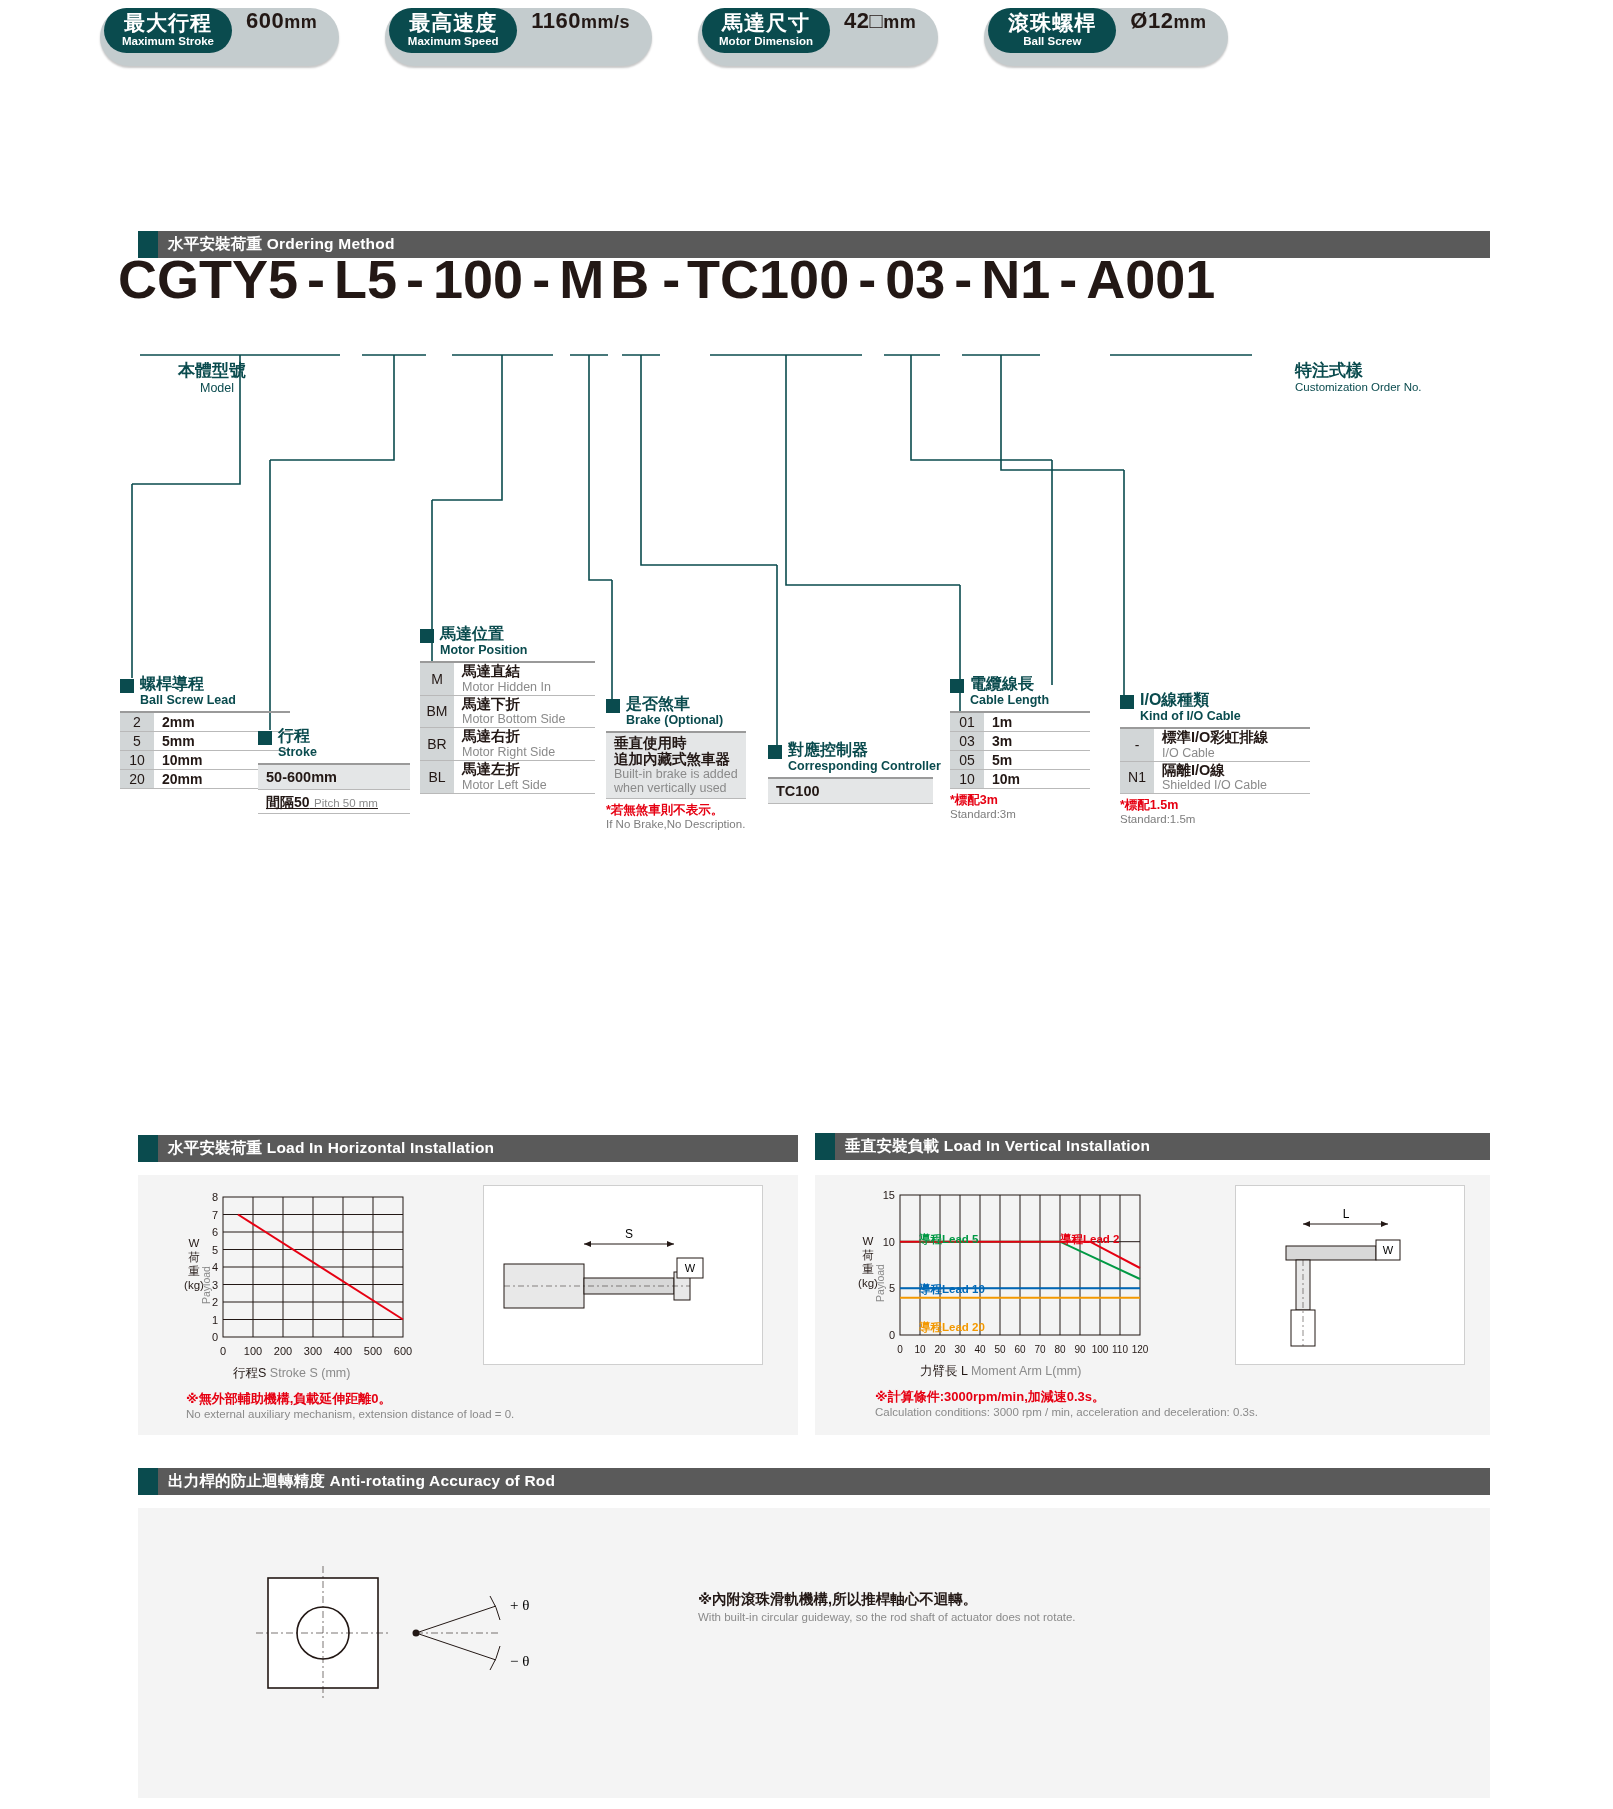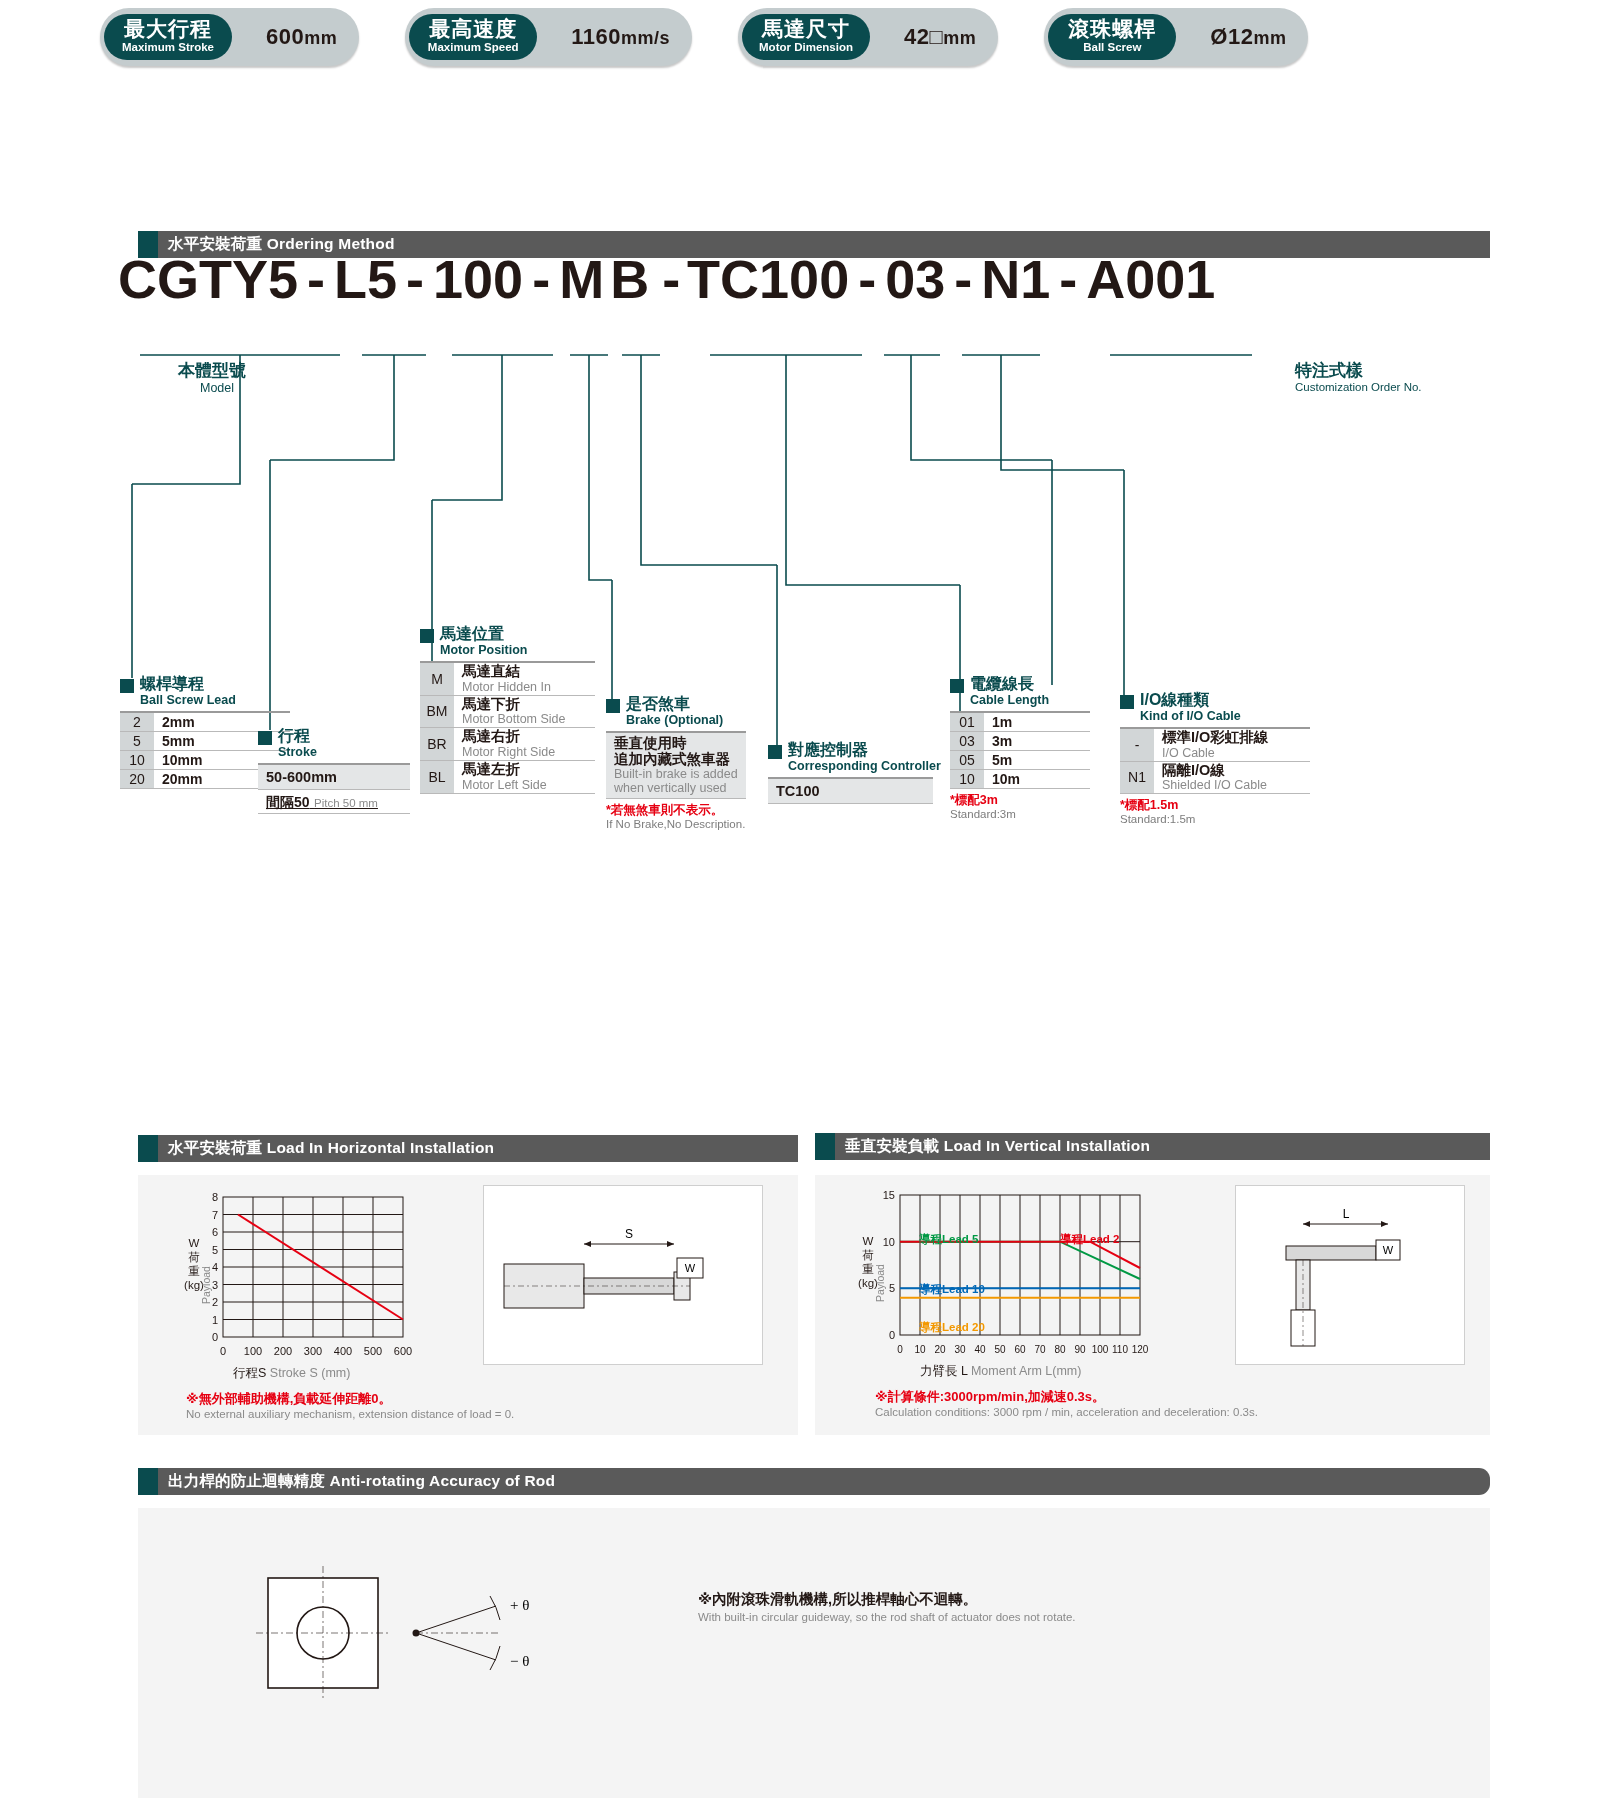--- a/index.html
+++ b/index.html
@@ -12,24 +12,23 @@
     position:relative;
     overflow:hidden;
   }
 
   
   #badges { position:absolute; left:100px; top:8px; width:1420px; height:64px; display:flex; gap:46px; }
   .badge {
     background:#c4ccce;
     border-radius:32px;
     height:58px;
-    display:flex; align-items:center;
+    display:flex; align-items:flex-start;
     padding:0 22px 0 4px;
     box-shadow:0 2px 2px rgba(0,0,0,.22);
-    gap:20px;
   }
   .badge-pill {
     background:#0a4b4e;
     border-radius:28px;
     color:#fff;
     padding:4px 16px 5px 16px;
     text-align:center;
     margin-right:14px;
     min-width:128px;
   }
@@ -518,21 +517,21 @@
       <rect x="140" y="54" width="24" height="20" fill="#fff" stroke="#231815" stroke-width="1"></rect>
       <text x="152" y="68" font-size="11" text-anchor="middle" font-family="Liberation Sans, sans-serif">W</text>
       <line x1="67" y1="38" x2="152" y2="38" stroke="#231815" stroke-width="1"></line>
       <path d="M67 38 l7 -3 v6 z" fill="#231815"></path>
       <path d="M152 38 l-7 -3 v6 z" fill="#231815"></path>
       <text x="110" y="32" font-size="12" text-anchor="middle" font-family="Liberation Sans, sans-serif">L</text>
     </svg>
   </div>
 </div>
 
-<div class="secbar" style="left:138px; top:1468px; width:1352px;border-radius:11px;">
+<div class="secbar" style="left:138px; top:1468px; width:1352px;">
   <div class="tick"></div>
   <div class="txt"><span>出力桿的防止迴轉精度</span> <span class="en">Anti-rotating Accuracy of Rod</span></div>
 </div>
 
 <div class="panel" style="left:138px; top:1508px; width:1352px; height:290px;">
   <svg width="330" height="180" style="position:absolute; left:110px; top:50px;">
     <rect x="20" y="20" width="110" height="110" fill="#fff" stroke="#231815" stroke-width="1.6"></rect>
     <circle cx="75" cy="75" r="26" fill="#fff" stroke="#231815" stroke-width="1.6"></circle>
     <line x1="8" y1="75" x2="142" y2="75" stroke="#231815" stroke-width=".6" stroke-dasharray="7 3 2 3"></line>
     <line x1="75" y1="8" x2="75" y2="142" stroke="#231815" stroke-width=".6" stroke-dasharray="7 3 2 3"></line>

